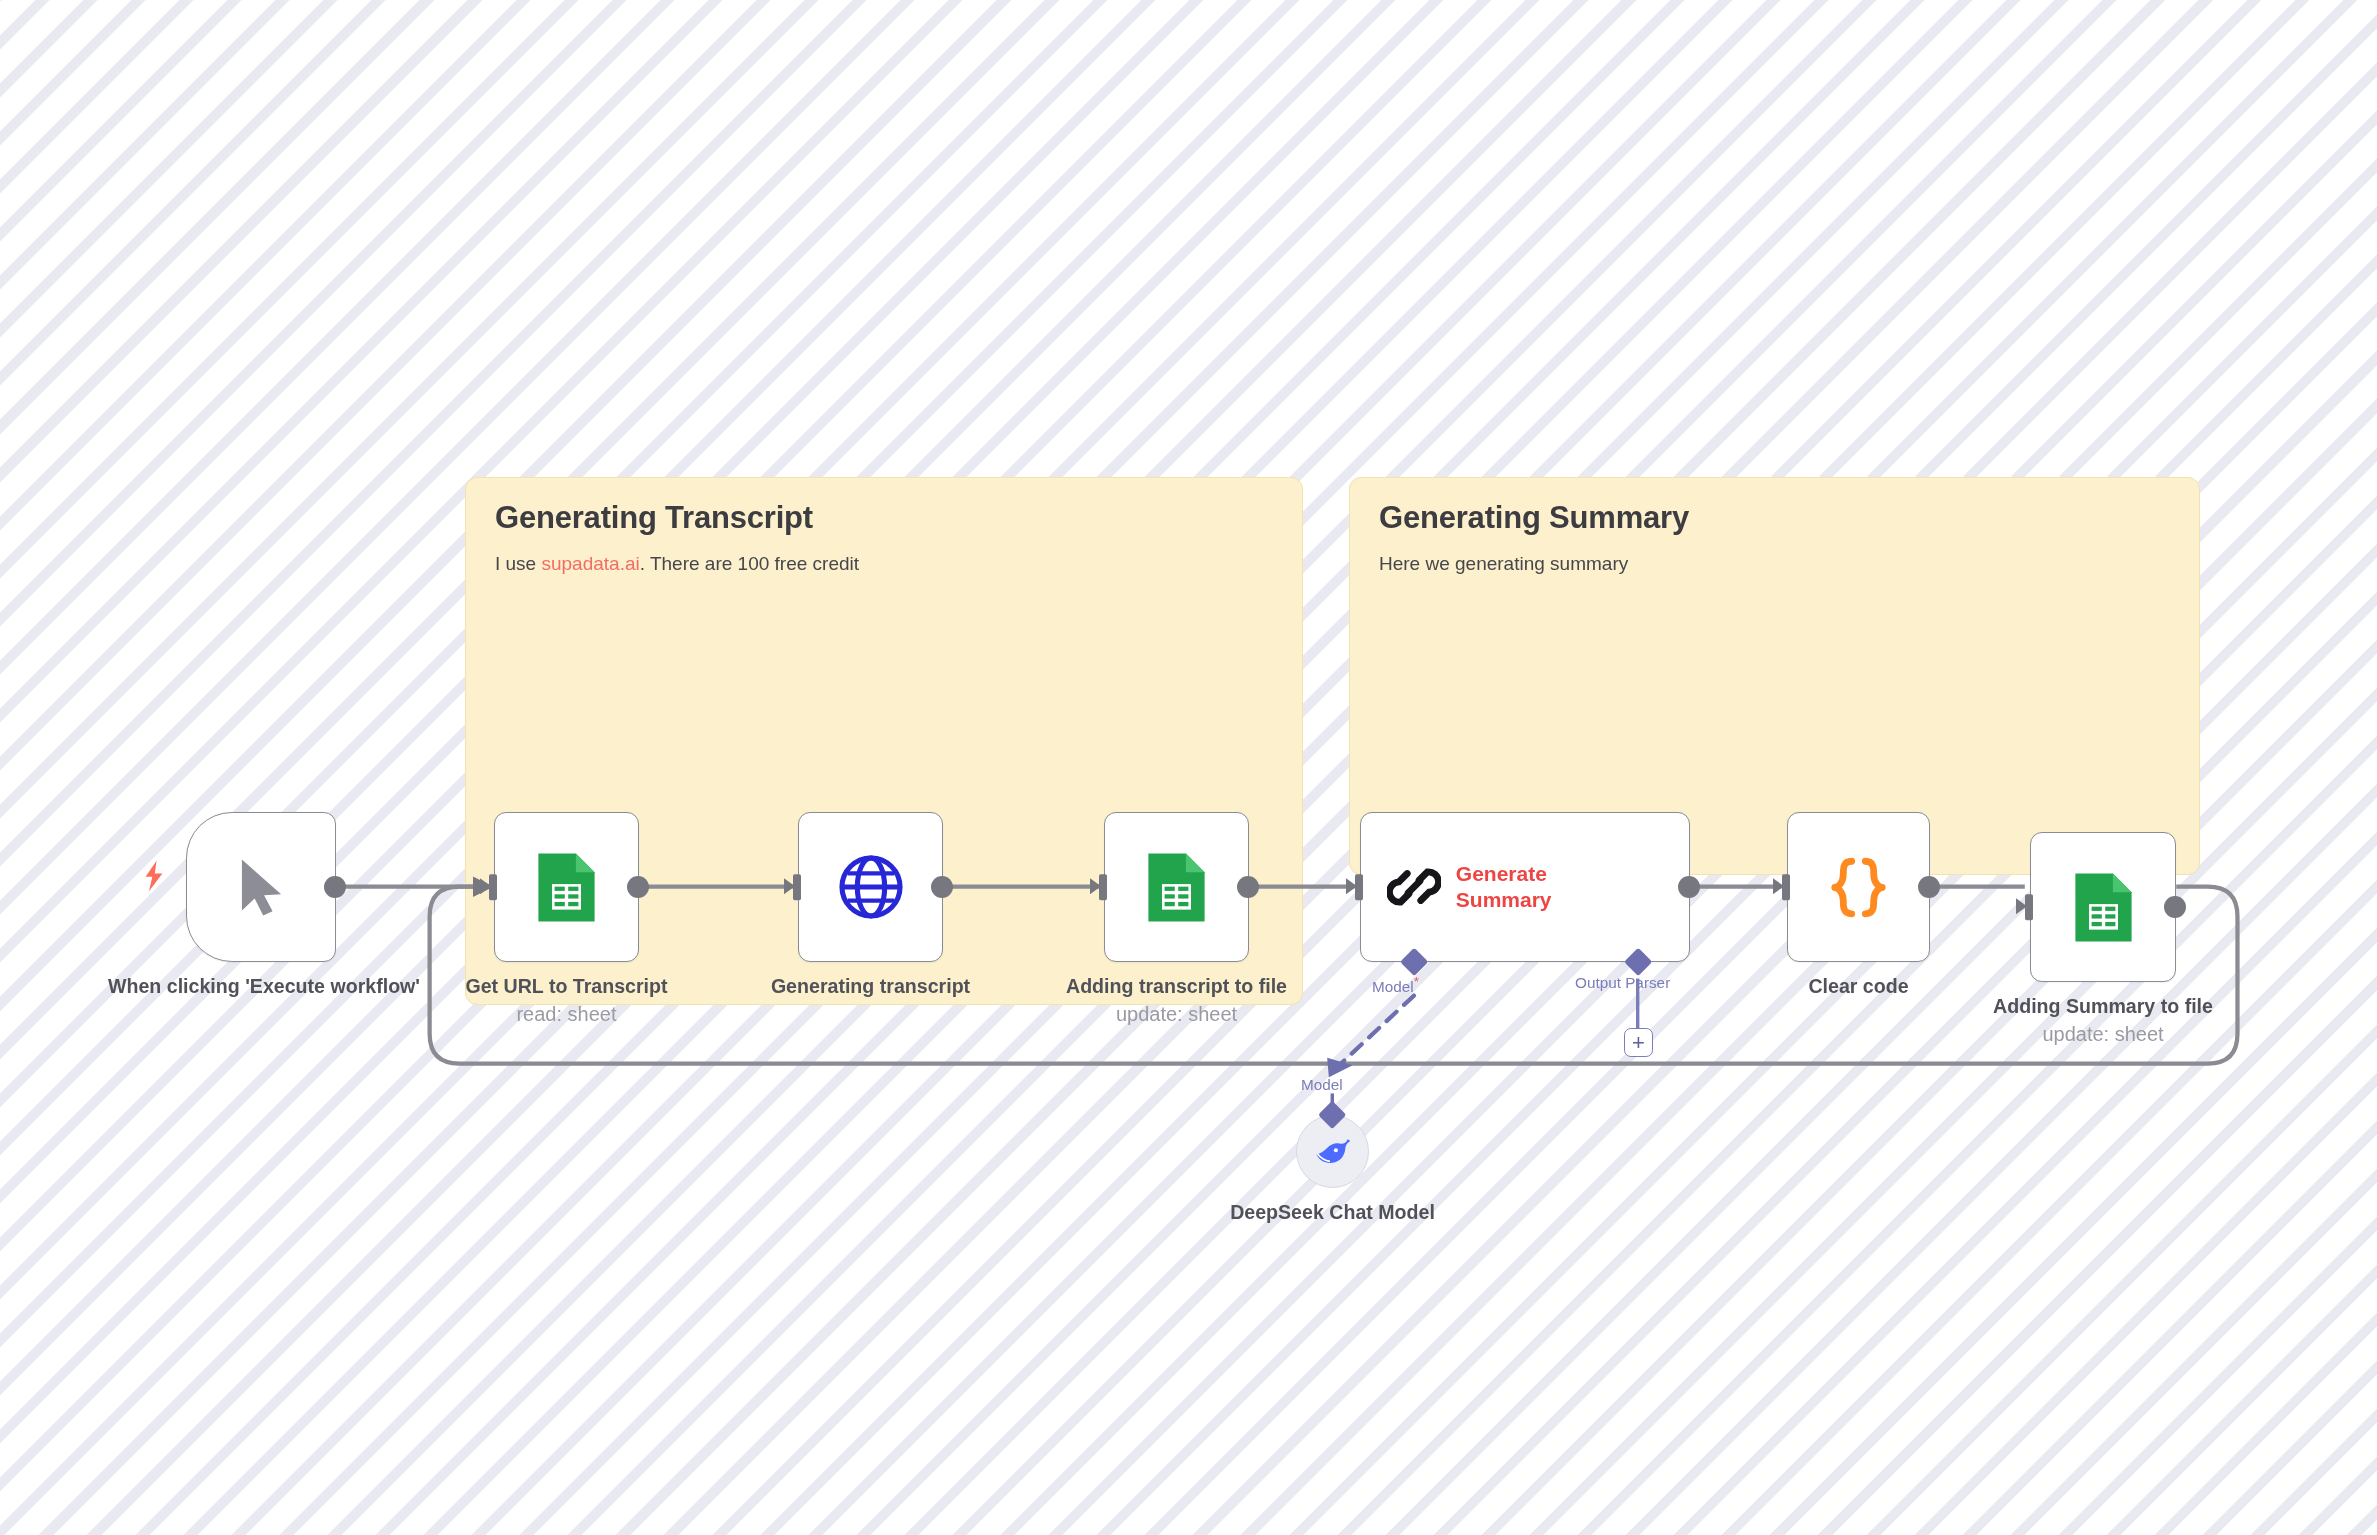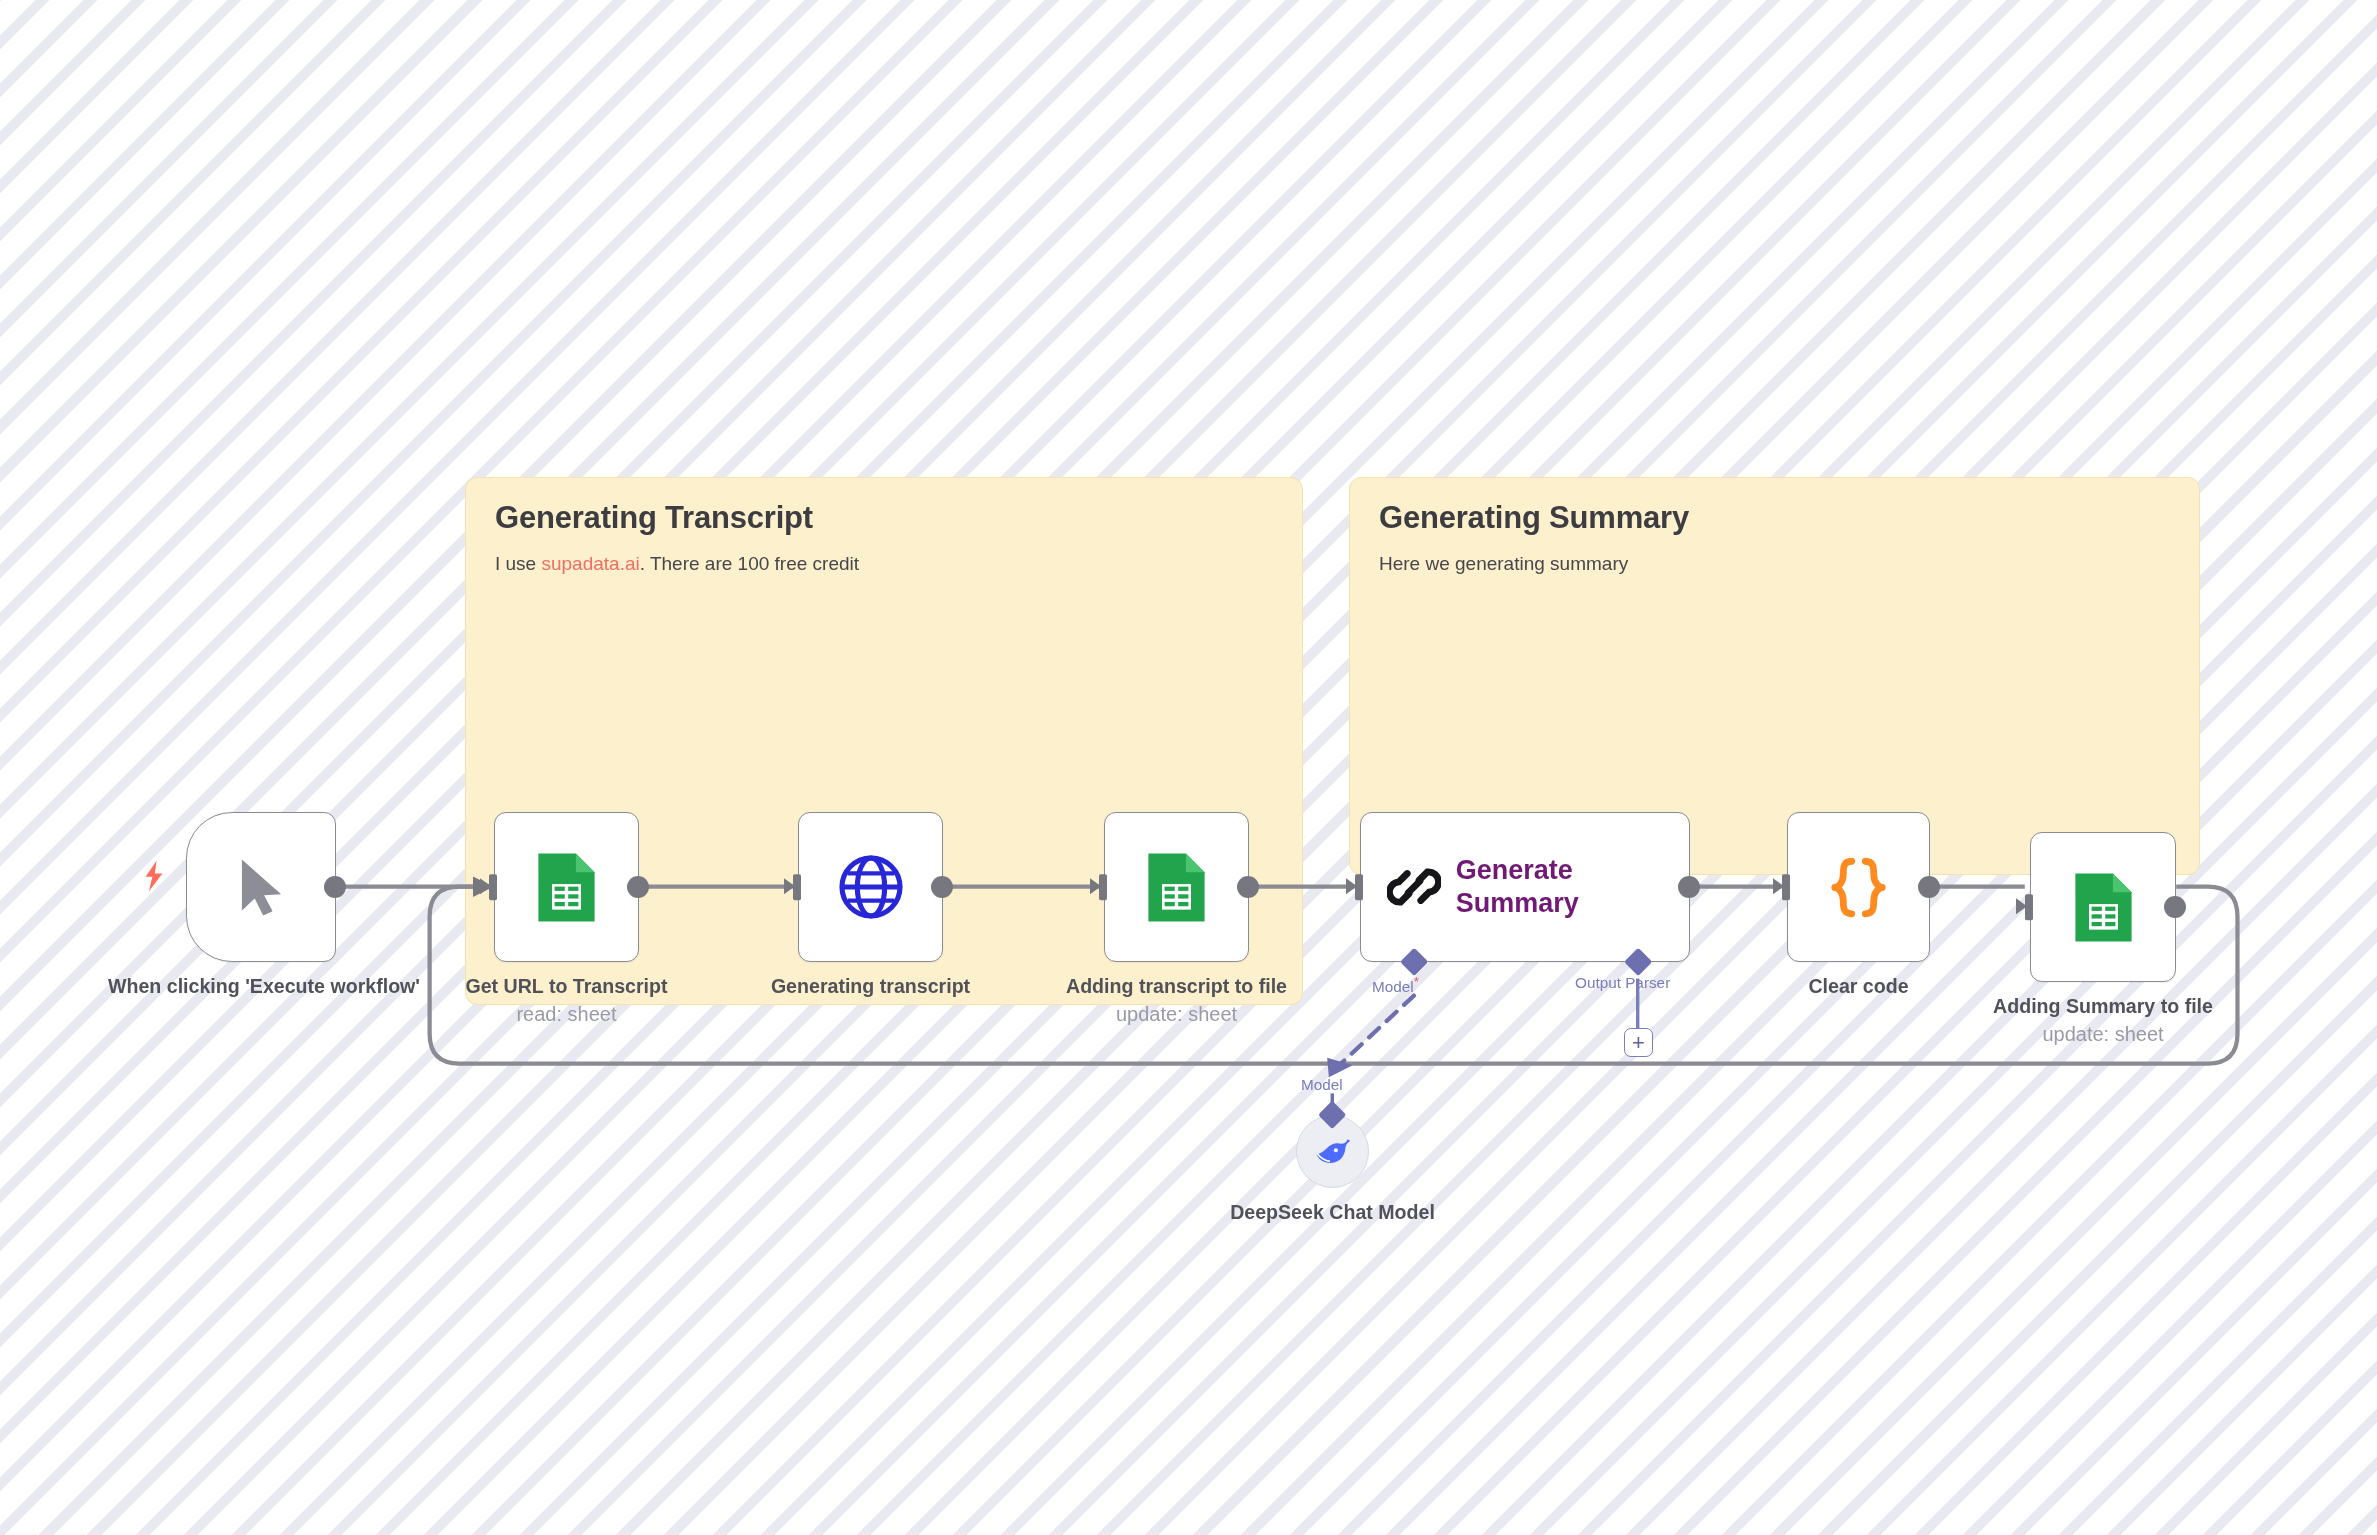--- a/index.html
+++ b/index.html
@@ -100,23 +100,23 @@
   .node-sub {
     position: absolute;
     left: 50%;
     transform: translateX(-50%);
     text-align: center;
     font-size: 20px;
     color: #9a9aa4;
     white-space: nowrap;
   }
   .node-inner-label {
-    font-size: 27px;
+    font-size: 21px;
     font-weight: 600;
-    color: #701a75;
+    color: #ef4444;
     line-height: 1.22;
     margin-left: 15.3px;
     white-space: pre-line;
   }
 
   
   .port-out {
     position: absolute;
     width: 22px;
     height: 22px;

